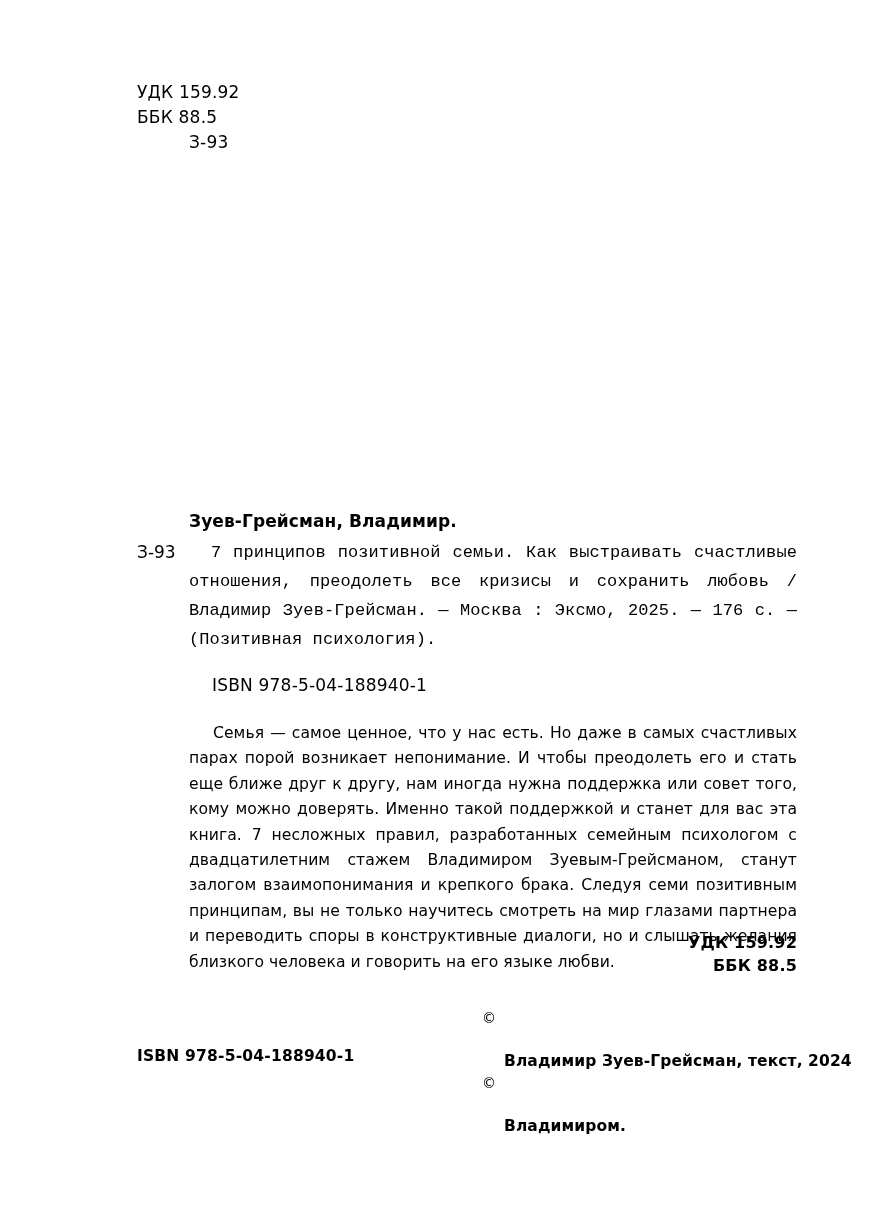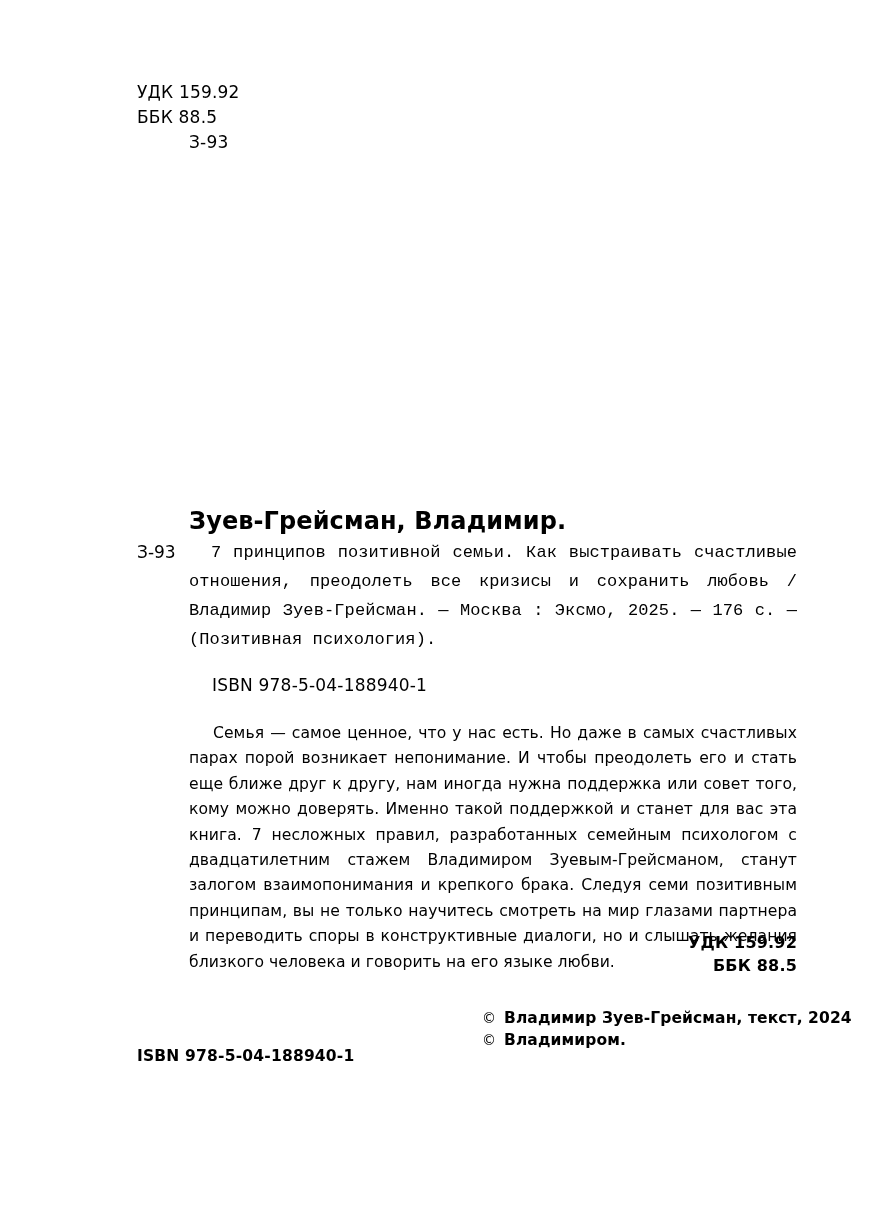--- a/index.html
+++ b/index.html
@@ -43,21 +43,21 @@
 
   
   .record {
     position: absolute;
     left: 137px;
     top: 508px;
     width: 660px;
   }
   .author {
     font-weight: bold;
-    font-size: 24px;
+    font-size: 17px;
     line-height: 26px;
     margin: 0 0 4px 52px;
     letter-spacing: 0.1px;
   }
   .desc-wrap {
     position: relative;
     font-size: 17px;
     line-height: 29px;
   }
   .shelf-mark {
@@ -135,20 +135,21 @@
   .copyright .sym {
     width: 22px;
     flex: 0 0 22px;
     font-weight: normal;
     font-size: 14px;
     line-height: 22px;
   }
   .copyright .ctext {
     flex: 1 1 auto;
     white-space: nowrap;
+    margin-top: 43px;
   }
 
   
   .isbn-bottom {
     position: absolute;
     left: 137px;
     top: 1045px;
     font-weight: bold;
     font-size: 15.5px;
     line-height: 22px;

